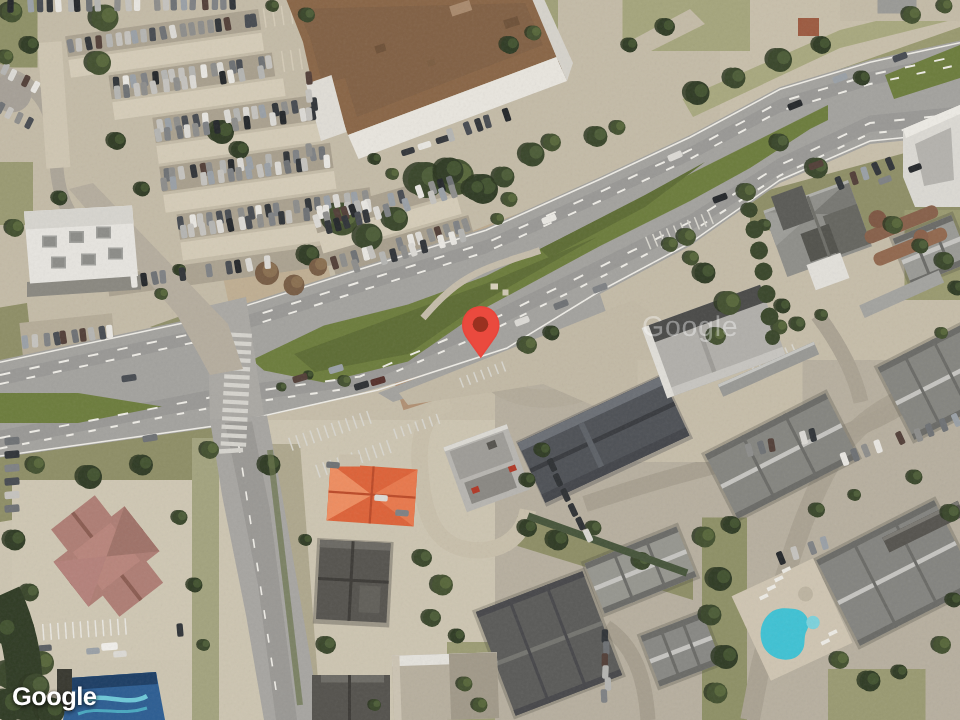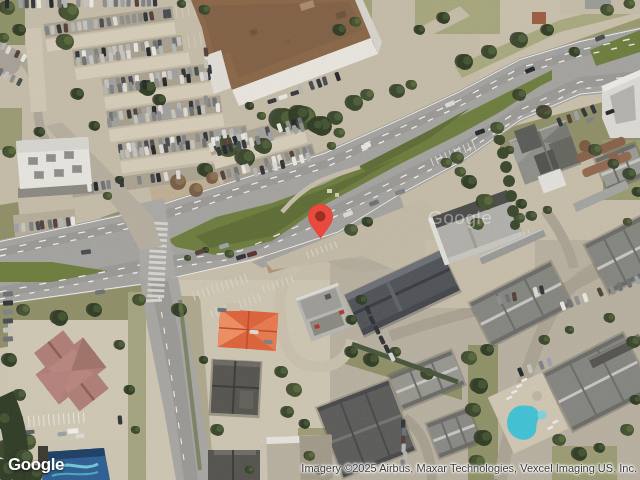--- a/index.html
+++ b/index.html
@@ -1105,13 +1105,12 @@
       <rect width="640" height="480" filter="url(#nz)" opacity="0.10" style="mix-blend-mode:multiply"></rect>
       <rect width="640" height="480" filter="url(#nz)" opacity="0.07" style="mix-blend-mode:screen"></rect>
       <g>
 <path d="M 320.5 204 C 313.2 204 308 209.8 308 216.6 C 308 221.2 310.2 224.4 312.8 228 L 320.5 238.8 L 328.2 228 C 330.8 224.4 333 221.2 333 216.6 C 333 209.8 327.8 204 320.5 204 Z" fill="#e9453b"></path>
 <path d="M 320.5 205 C 313.8 205 309 210.3 309 216.6 C 309 220.8 311 223.9 313.6 227.4 L 320.5 237.2 L 327.4 227.4 C 330 223.9 332 220.8 332 216.6 C 332 210.3 327.2 205 320.5 205 Z" fill="#ea4a3e"></path>
 <circle cx="320.3" cy="216.2" r="5.2" fill="#9a3120"></circle>
 </g>
       <text x="428" y="224" font-family="Liberation Sans, sans-serif" font-size="19" fill="#ffffff" opacity="0.38" letter-spacing="0.5">Google</text>
     </svg>
 <div class="glogo">Google</div>
-<div class="attr">Imagery ©2025 Airbus, Maxar Technologies, Vexcel Imaging US, Inc.</div>
 </div>
 </body></html>

